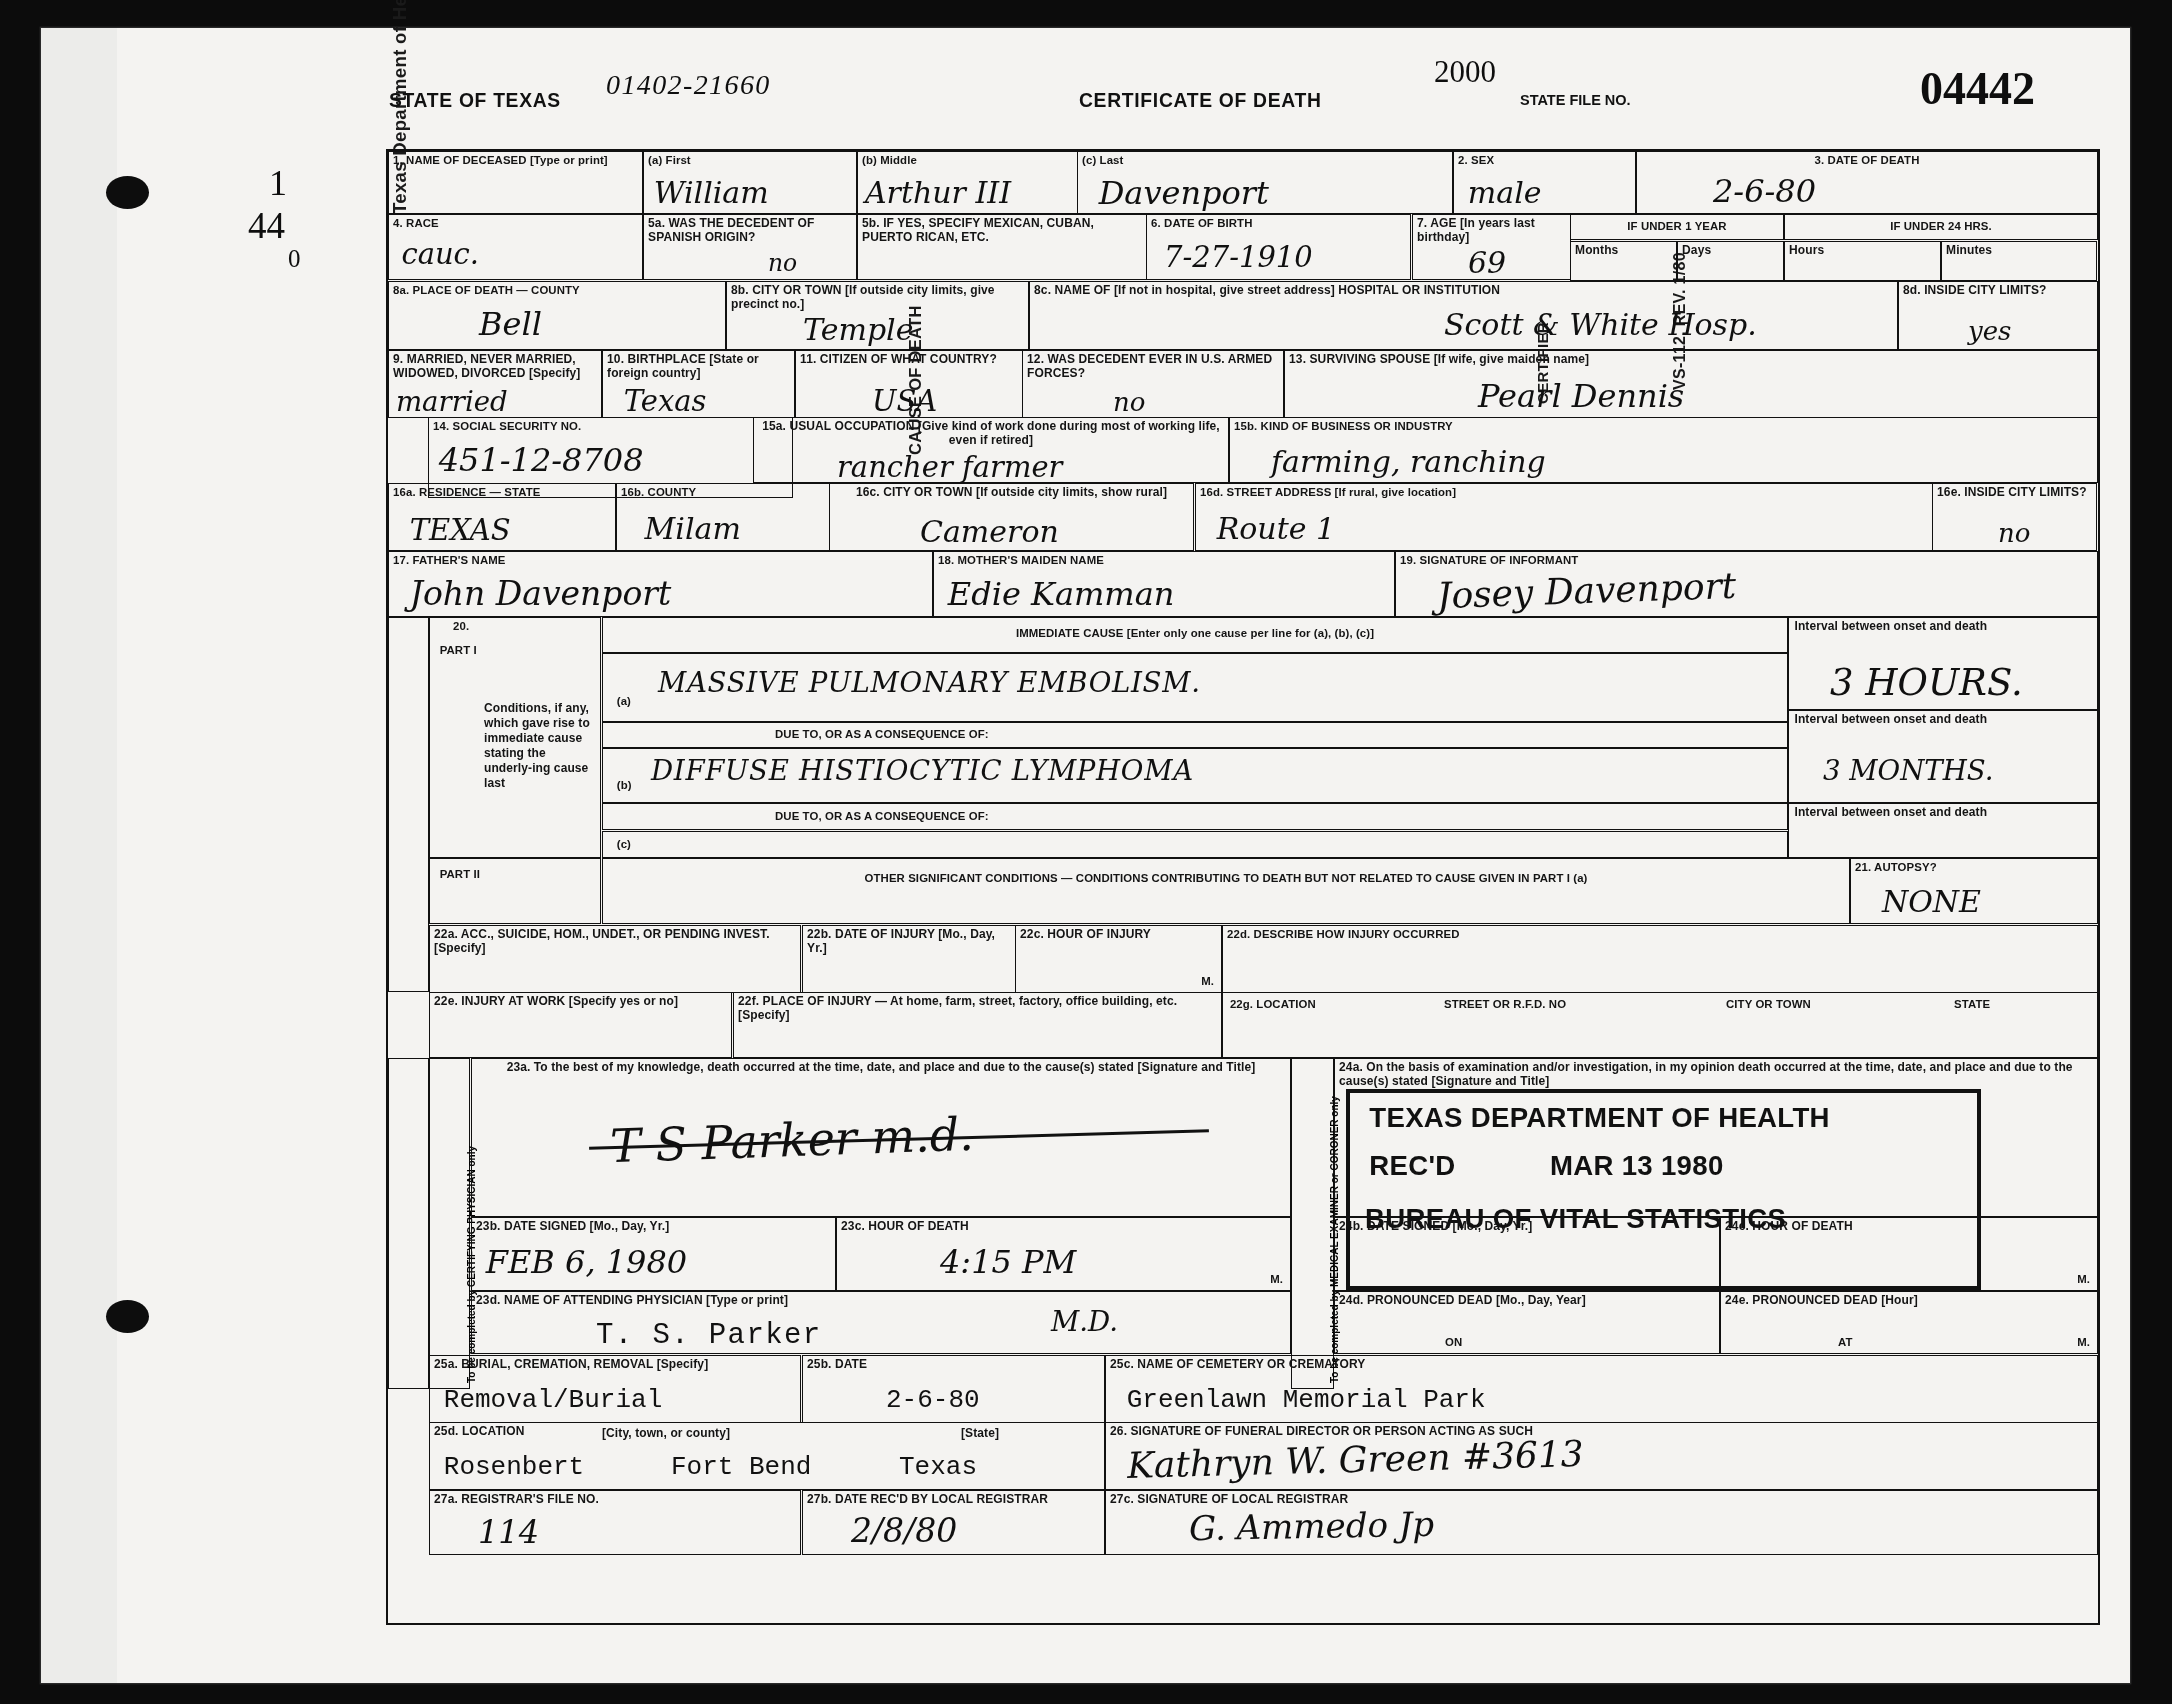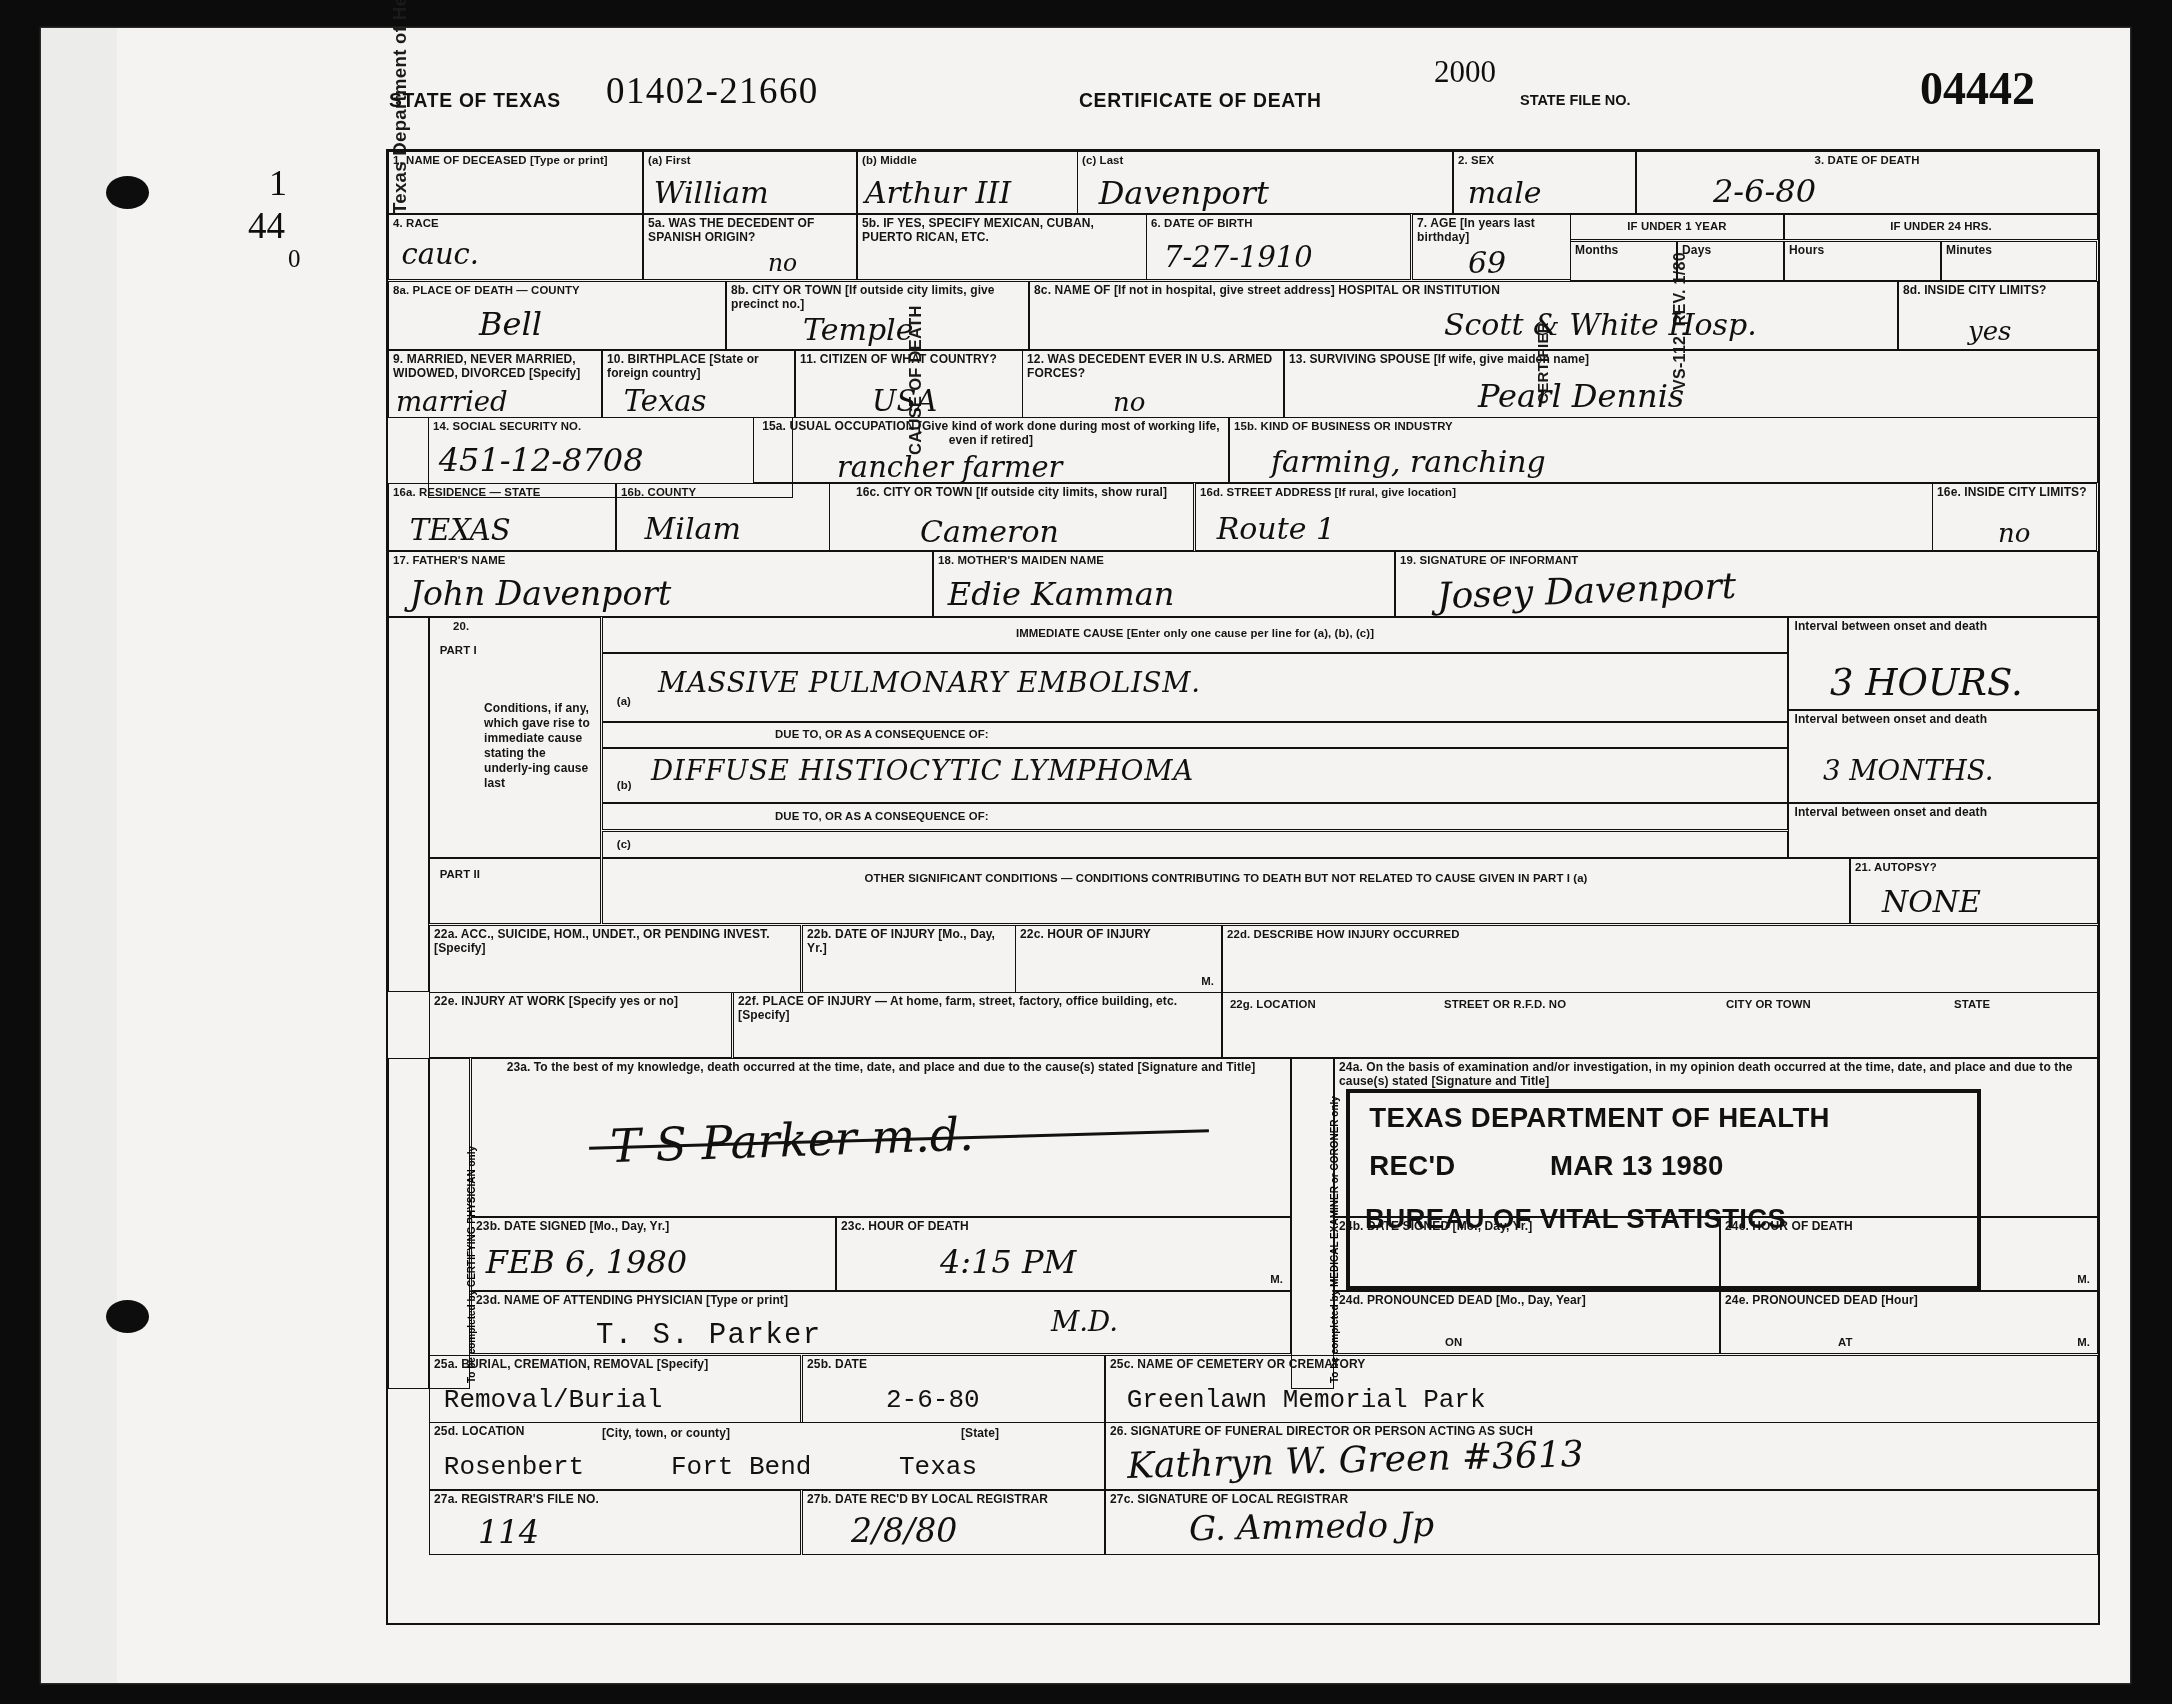--- a/index.html
+++ b/index.html
@@ -44,21 +44,21 @@
     <div class="hand" style="left:228px;top:134px;font-size:36px;">1</div>
     <div class="hand" style="left:207px;top:176px;font-size:37px;">44</div>
     <div class="hand" style="left:247px;top:217px;font-size:25px;">0</div>
 
     <div class="side-text">Texas Department of Health — BUREAU OF VITAL STATISTICS</div>
     <div class="side-text2">CAUSE OF DEATH</div>
     <div class="side-text3">VS-112, REV. 1/80</div>
     <div class="side-text4">CERTIFIER</div>
 
     <div class="hdr" style="left:348px;top:62px;font-size:19.3px;letter-spacing:0.7px;">STATE OF TEXAS</div>
-    <div class="hand" style="left:565px;top:41px;font-size:37px;letter-spacing:1.4px;">01402-21660</div>
+    <div class="hand" style="left:565px;top:41px;font-size:28px;letter-spacing:1.4px;font-style:italic;">01402-21660</div>
     <div class="hdr" style="left:1038px;top:62px;font-size:19.3px;letter-spacing:0.7px;">CERTIFICATE OF DEATH</div>
     <div class="hand" style="left:1393px;top:26px;font-size:31px;">2000</div>
     <div class="hdr" style="left:1479px;top:64px;font-size:14.5px;">STATE FILE NO.</div>
     <div class="hand" style="left:1879px;top:34px;font-size:46px;font-weight:bold;">04442</div>
 
     <div class="form">
 
       <div class="cell b" style="left:0;top:0;width:255px;height:63px;">
         <div class="lbl pad">1. NAME OF DECEASED [Type or print]</div>
       </div>

